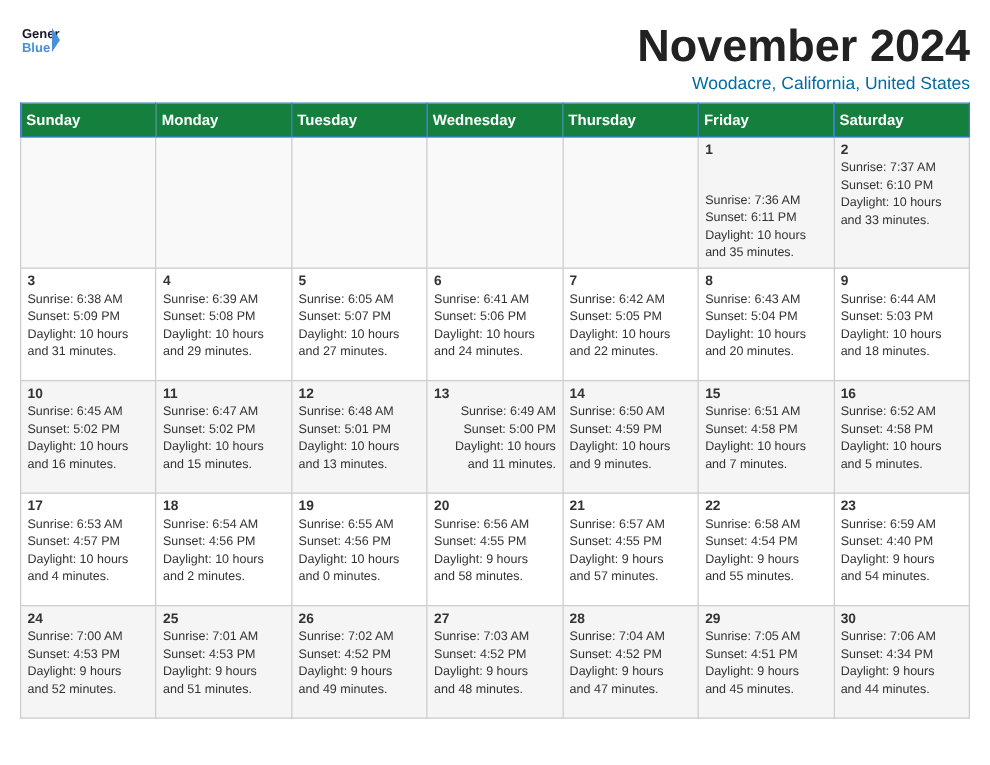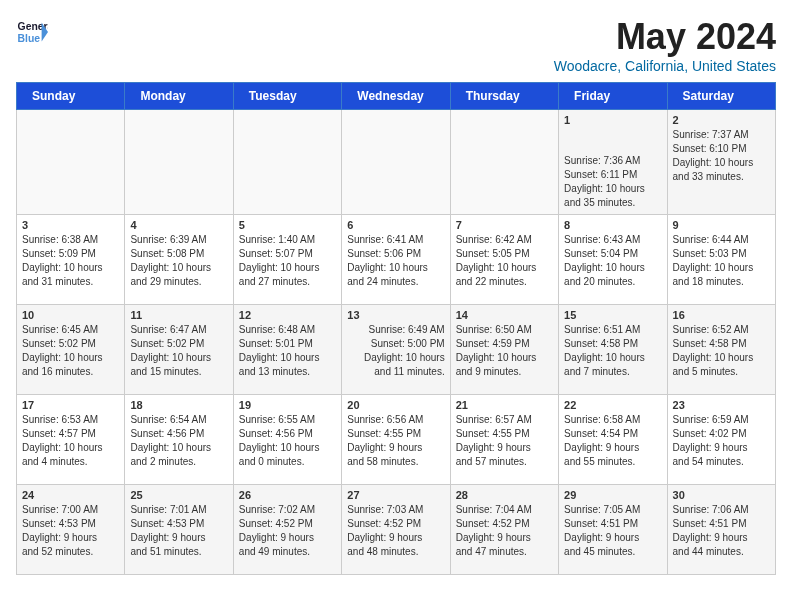--- a/index.html
+++ b/index.html
@@ -36,25 +36,25 @@
     .location-title {
       font-size: 14px;
       color: #0369a1;
     }
     table {
       width: 100%;
       border-collapse: collapse;
       table-layout: fixed;
     }
     thead th {
-      background: #1d4ed8;
+      background: #15803d;
       color: #fff;
       font-size: 12px;
       font-weight: bold;
-      padding: 6px 15px;
+      padding: 6px 4px;
       text-align: left;
       border: 1px solid #3a7bc8;
     }
     tbody td {
       border: 1px solid #ccc;
       vertical-align: top;
       padding: 4px 5px;
       font-size: 10px;
       color: #333;
       height: 90px;
@@ -85,21 +85,21 @@
 
 <div class="header-area">
   <div class="logo">
     <svg class="logo-icon" viewBox="0 0 40 40" xmlns="http://www.w3.org/2000/svg">
       <text x="2" y="18" font-size="13" font-weight="bold" fill="#1a1a2e" font-family="Arial">General</text>
       <text x="2" y="32" font-size="13" font-weight="bold" fill="#4a90d9" font-family="Arial">Blue</text>
       <polygon points="32,8 40,20 32,32" fill="#4a90d9"></polygon>
     </svg>
   </div>
   <div class="title-area">
-    <div class="month-title">May 2024</div>
+    <div class="month-title">November 2024</div>
     <div class="location-title">Woodacre, California, United States</div>
   </div>
 </div>
 
 <table>
   <thead>
     <tr>
     <th>Sunday</th>
         <th>Monday</th>
         <th>Tuesday</th>
@@ -141,21 +141,21 @@
         </td>
         <td>
           <div class="day-number">4</div>
           <div class="day-info" style="white-space: pre-line;">Sunrise: 6:39 AM
 Sunset: 5:08 PM
 Daylight: 10 hours
 and 29 minutes.</div>
         </td>
         <td>
           <div class="day-number">5</div>
-          <div class="day-info" style="white-space: pre-line;">Sunrise: 1:40 AM
+          <div class="day-info" style="white-space: pre-line;">Sunrise: 6:05 AM
 Sunset: 5:07 PM
 Daylight: 10 hours
 and 27 minutes.</div>
         </td>
         <td>
           <div class="day-number">6</div>
           <div class="day-info" style="white-space: pre-line;">Sunrise: 6:41 AM
 Sunset: 5:06 PM
 Daylight: 10 hours
 and 24 minutes.</div>
@@ -272,21 +272,21 @@
         <td>
           <div class="day-number">22</div>
           <div class="day-info" style="white-space: pre-line;">Sunrise: 6:58 AM
 Sunset: 4:54 PM
 Daylight: 9 hours
 and 55 minutes.</div>
         </td>
         <td>
           <div class="day-number">23</div>
           <div class="day-info" style="white-space: pre-line;">Sunrise: 6:59 AM
-Sunset: 4:02 PM
+Sunset: 4:40 PM
 Daylight: 9 hours
 and 54 minutes.</div>
         </td>
       </tr>
       <tr>
         <td>
           <div class="day-number">24</div>
           <div class="day-info" style="white-space: pre-line;">Sunrise: 7:00 AM
 Sunset: 4:53 PM
 Daylight: 9 hours
@@ -323,19 +323,19 @@
         <td>
           <div class="day-number">29</div>
           <div class="day-info" style="white-space: pre-line;">Sunrise: 7:05 AM
 Sunset: 4:51 PM
 Daylight: 9 hours
 and 45 minutes.</div>
         </td>
         <td>
           <div class="day-number">30</div>
           <div class="day-info" style="white-space: pre-line;">Sunrise: 7:06 AM
-Sunset: 4:51 PM
+Sunset: 4:34 PM
 Daylight: 9 hours
 and 44 minutes.</div>
         </td>
       </tr>
     </tbody>
 </table>
 
 </body></html>

